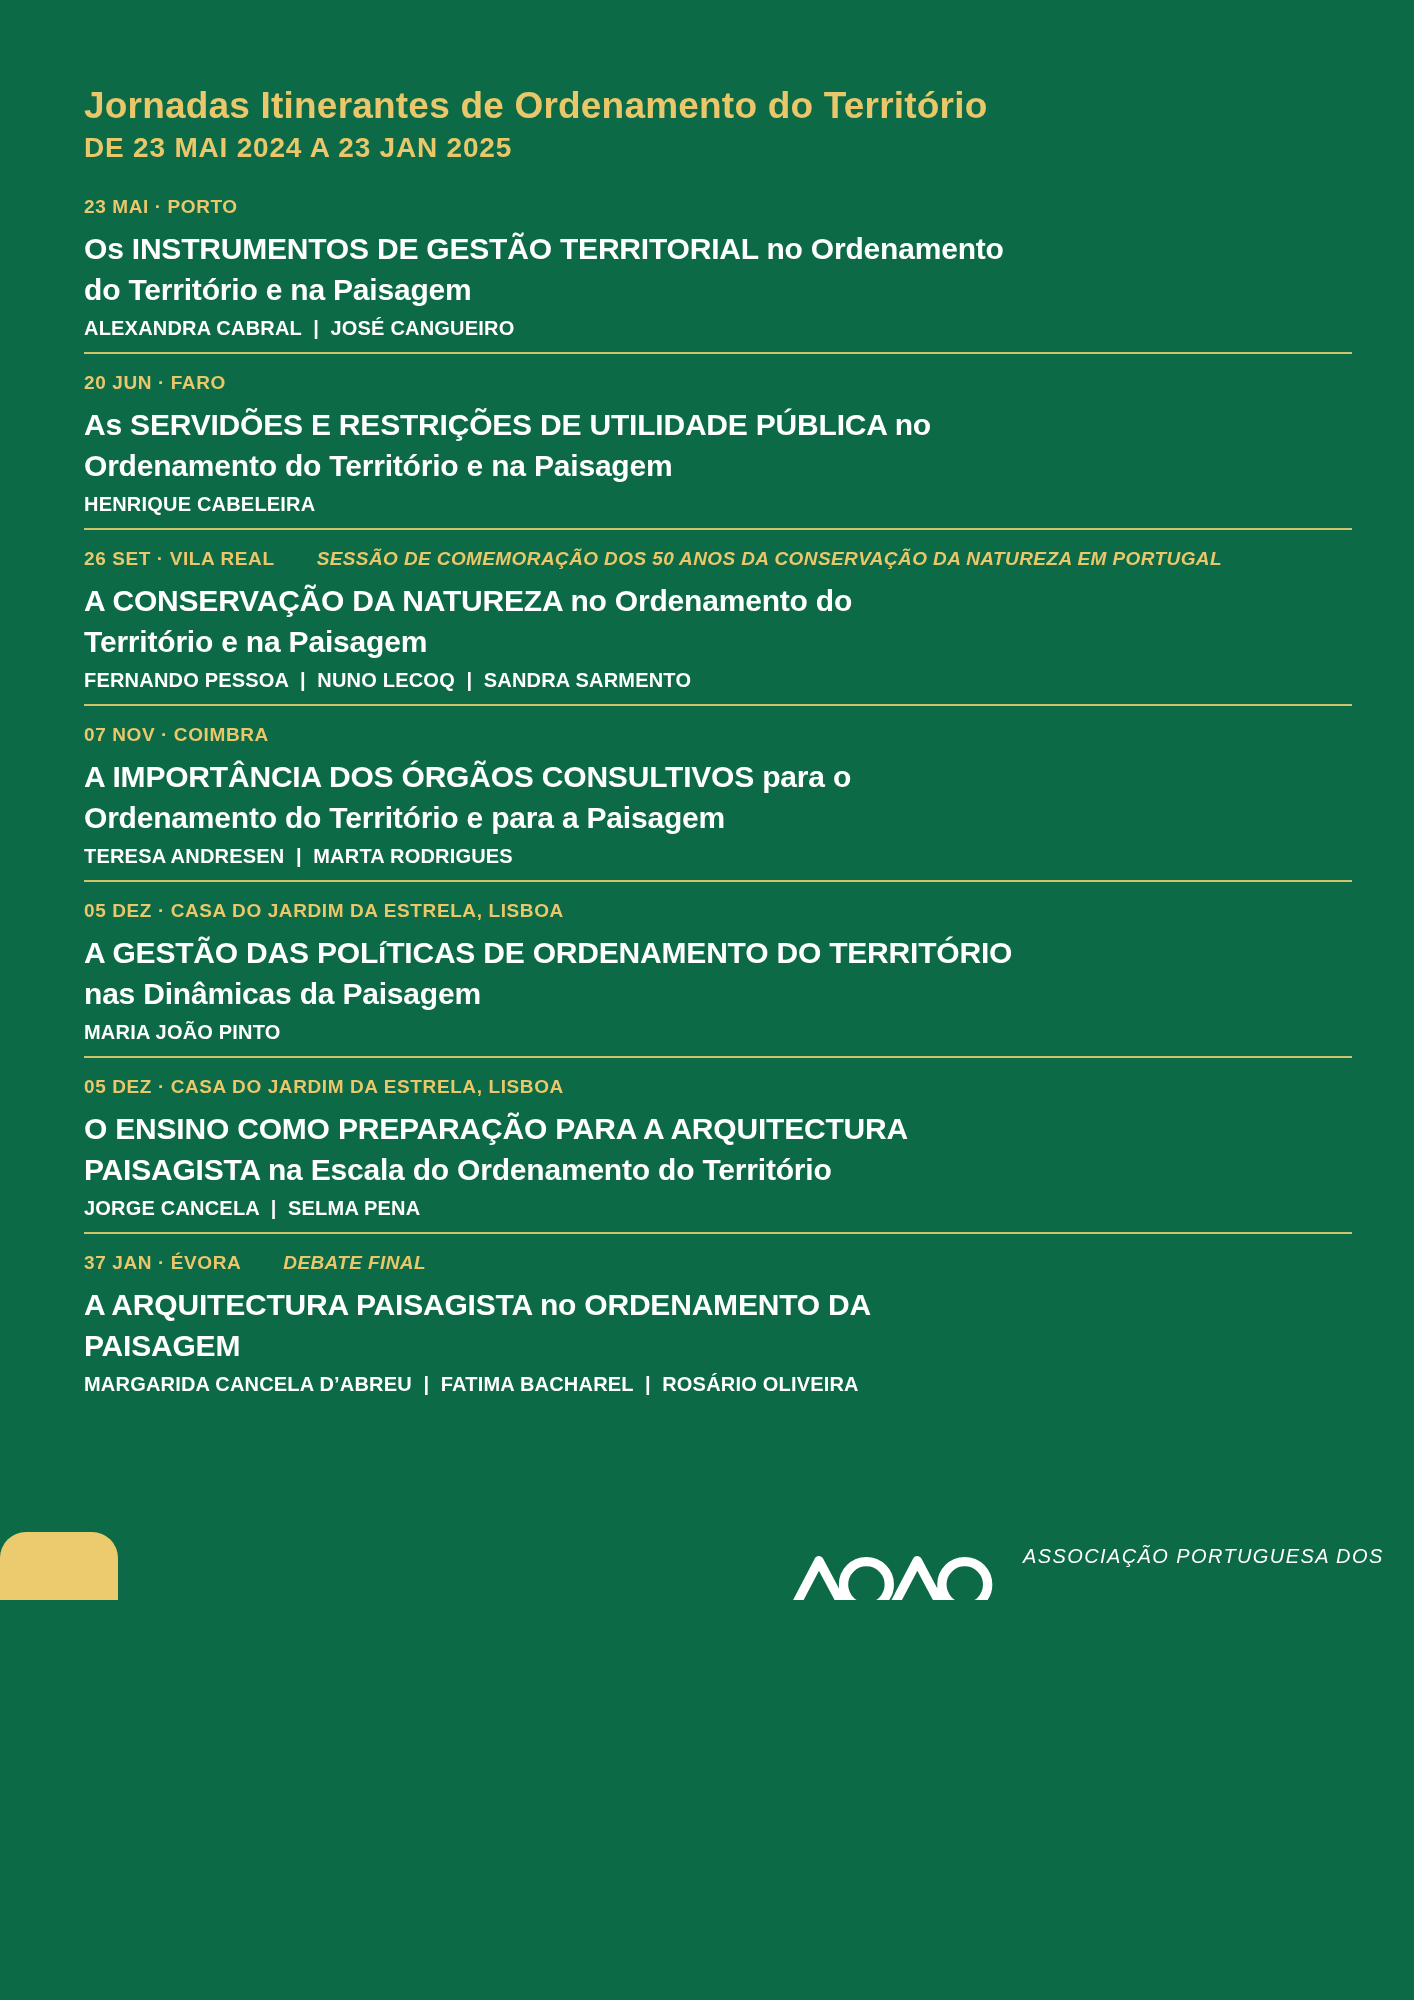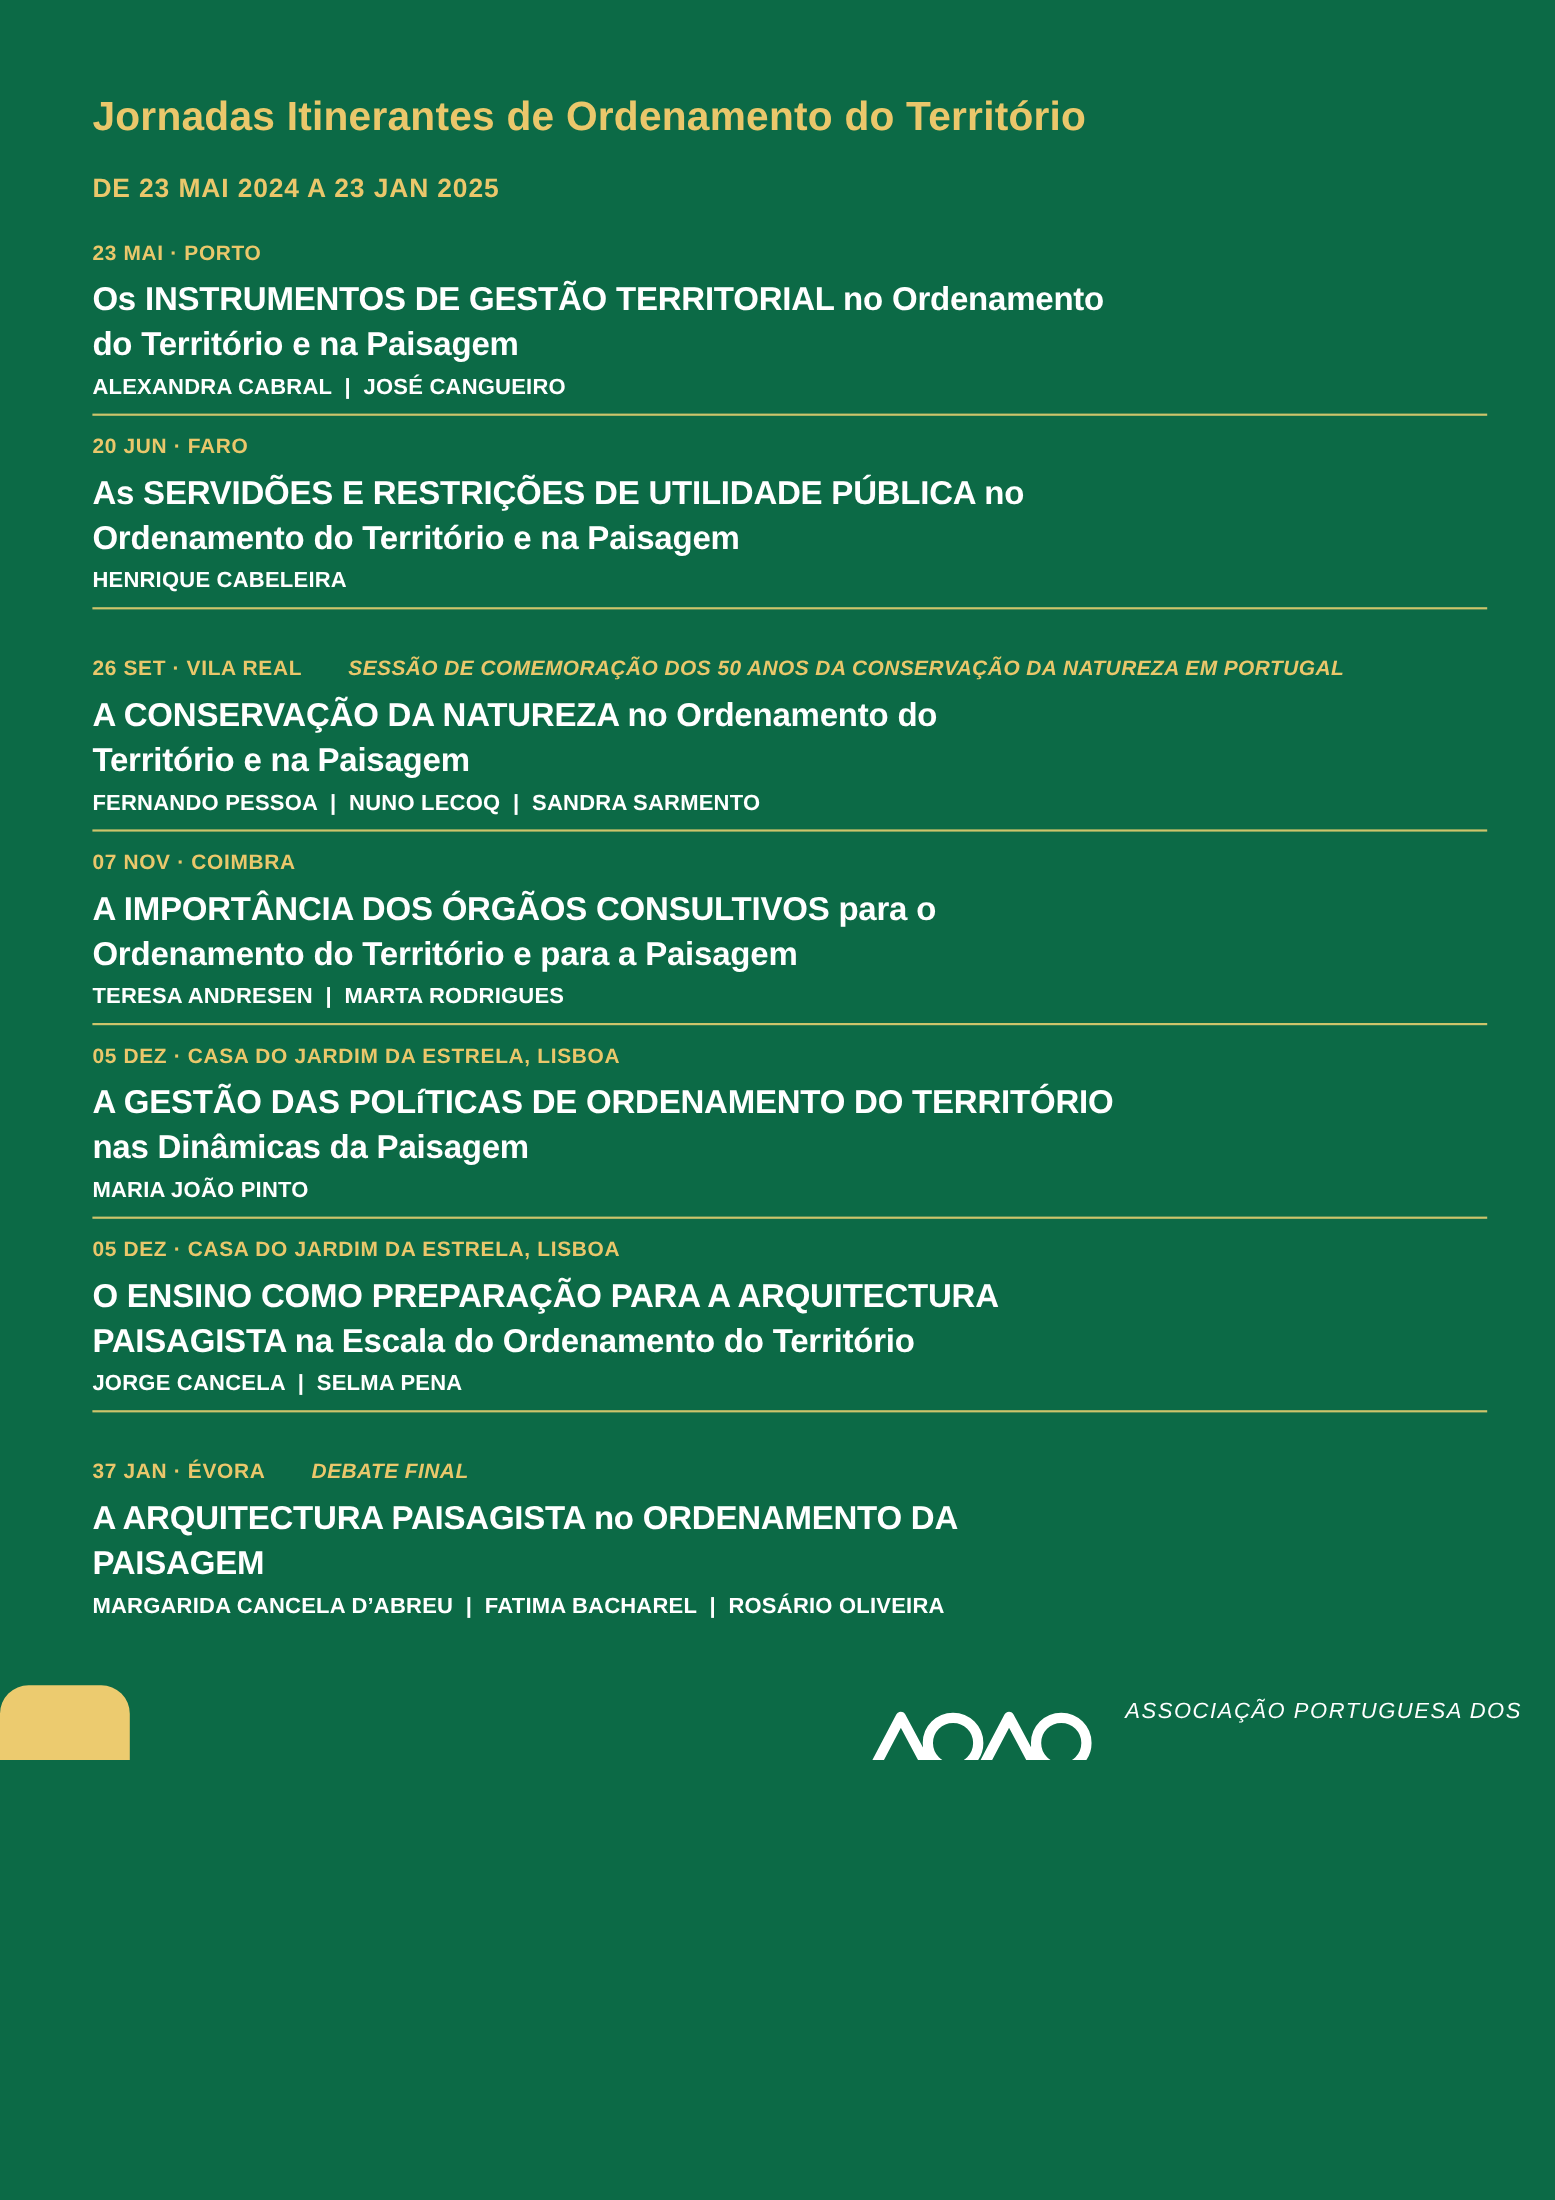--- a/index.html
+++ b/index.html
@@ -15,43 +15,42 @@
     padding:84px 62px 0 84px;
     box-sizing:border-box;
   }
   .main-title{
     margin:0;
     font-size:37px;line-height:44px;font-weight:bold;
     letter-spacing:.2px;
     color:var(--accent-yellow,#EAC76B);
   }
   .date-range{
-    margin:28px 0 0 0;
-    font-size:24px;line-height:32px;font-weight:bold;
+    margin:4px 0 0 0;
+    font-size:28px;line-height:32px;font-weight:bold;
     letter-spacing:.8px;
     color:var(--accent-yellow,#EAC76B);
   }
   .events{margin-top:14px;}
   .event{padding:18px 0 12px;}
   .event + .event{border-top:2px solid var(--divider,#CDC46B);}
   .event-head{
     display:flex;align-items:baseline;gap:42px;
     margin-bottom:11px;
   }
   .event-date{
     font-size:19px;line-height:21px;font-weight:bold;
     letter-spacing:.6px;
     color:var(--accent-yellow,#EAC76B);
     white-space:pre;
   }
   .event-note{
     font-size:19px;line-height:21px;font-weight:bold;font-style:italic;
     letter-spacing:.4px;
     color:var(--accent-yellow,#EAC76B);
-    margin-top:26px;
   }
   .event-note:empty{display:none;}
   .event-title{
     margin:0 0 6px 0;
     font-size:30px;line-height:41px;font-weight:bold;
     letter-spacing:-.2px;
     color:var(--white,#FFFFFF);
     white-space:pre-line;
   }
   .event-speakers{

